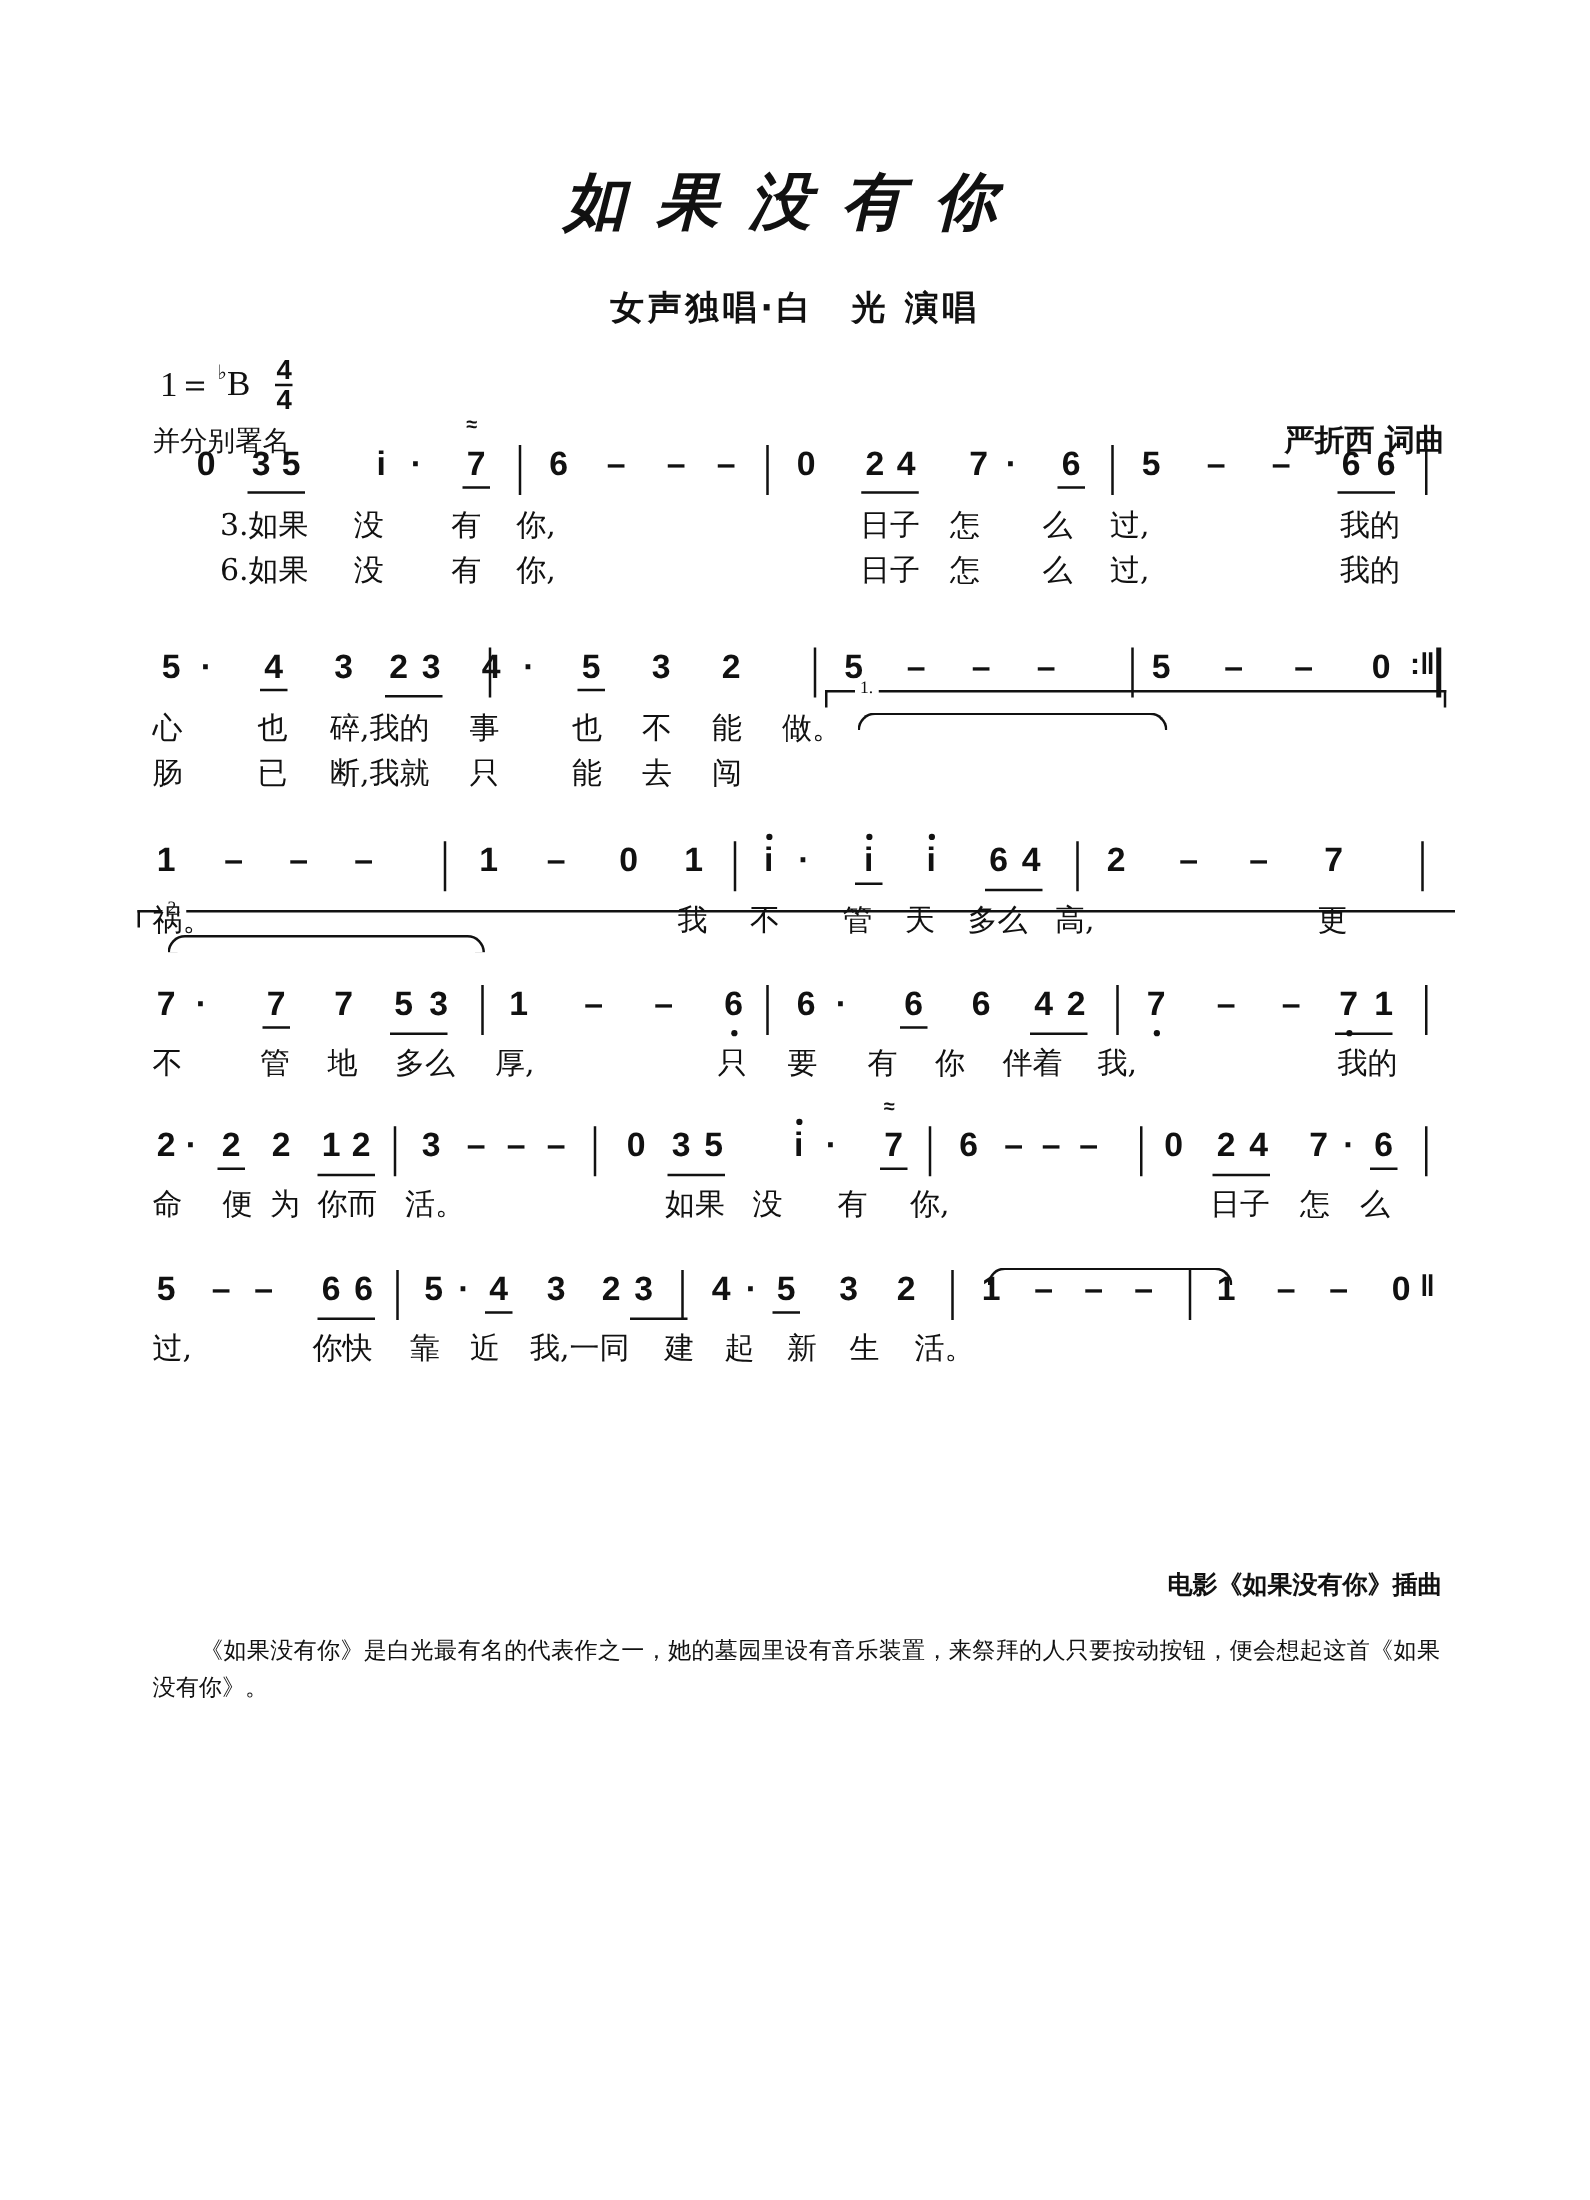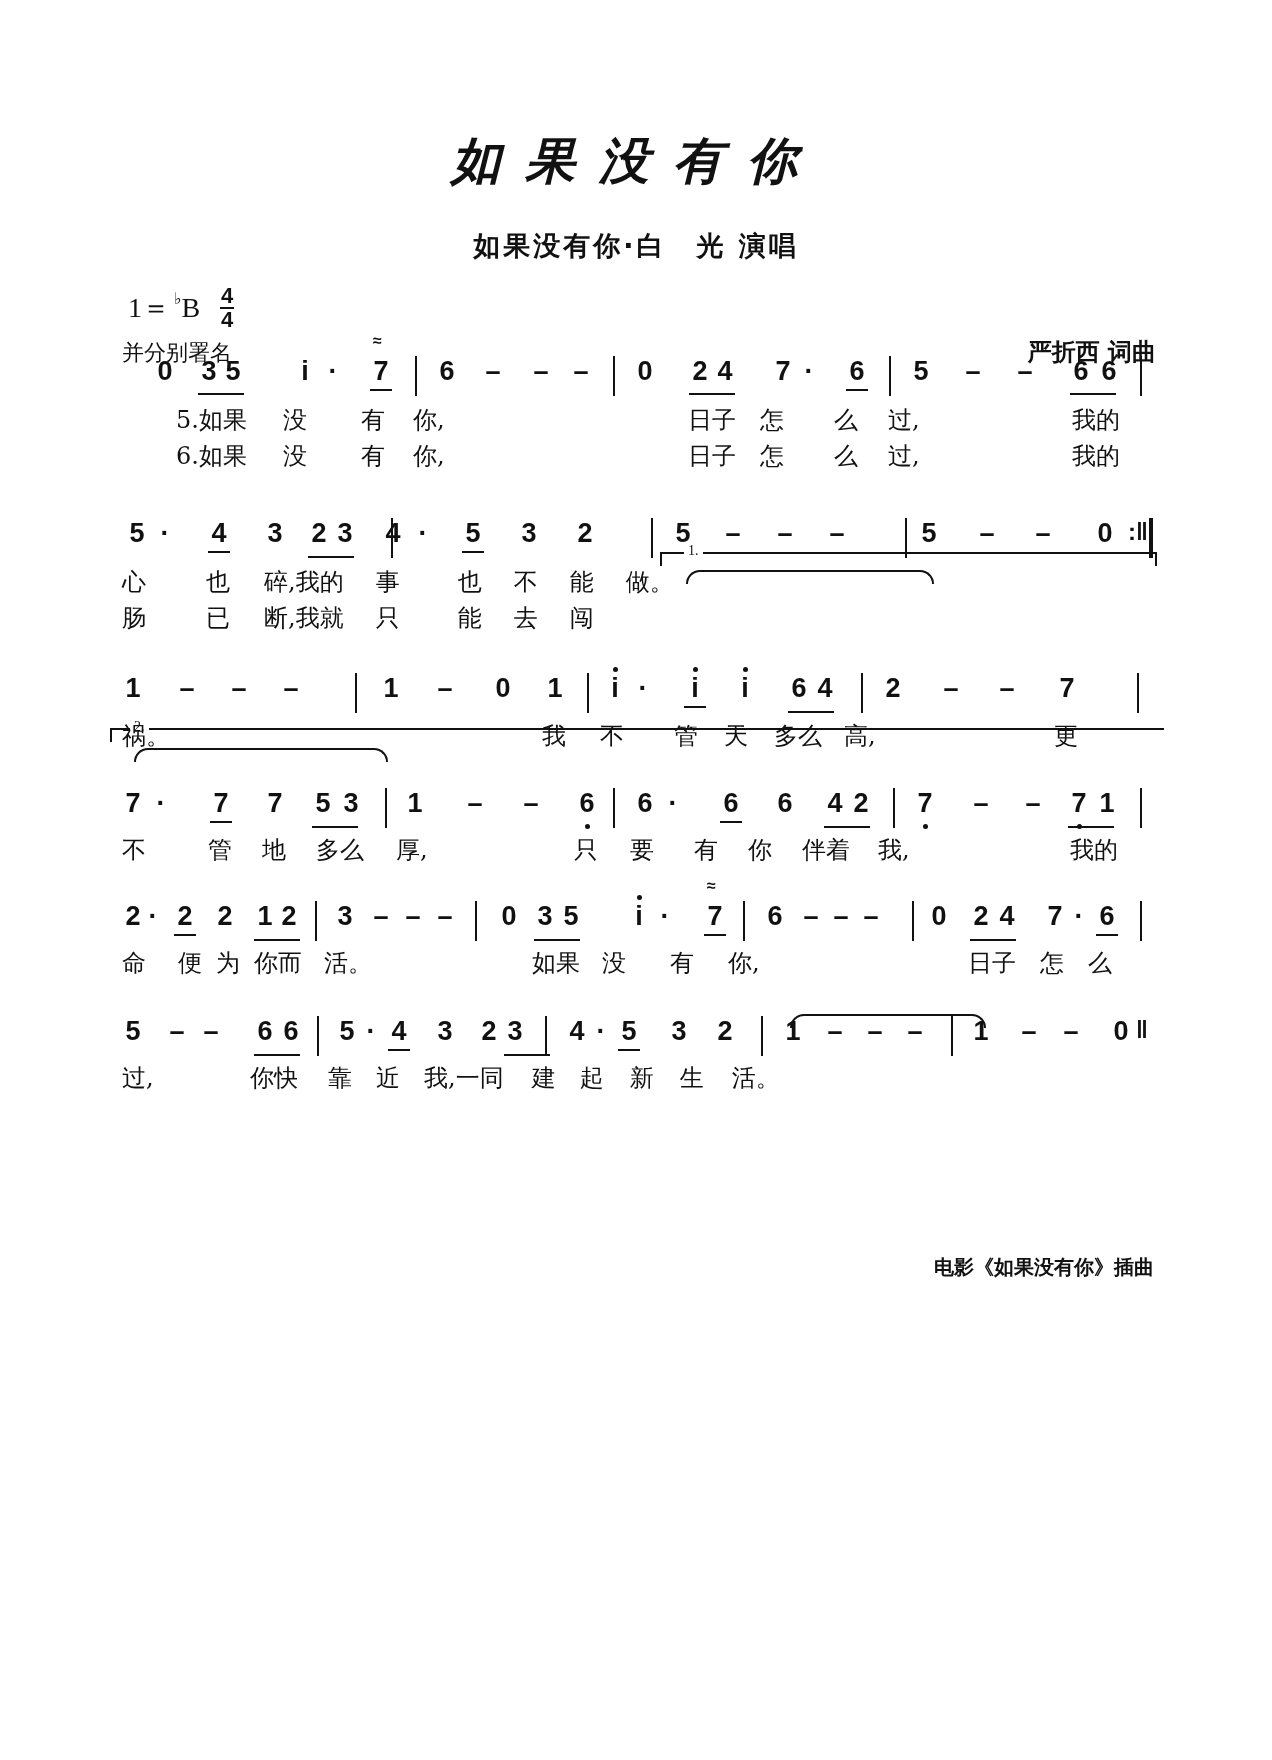--- a/index.html
+++ b/index.html
@@ -28,21 +28,21 @@
   .volta { position:absolute; border-top:2px solid #111; height:12px; }
   .vlabel { position:absolute; font-family:"Liberation Serif", serif; font-size:14px; background:#fff; padding:0 4px; }
   .source { right:118px; top:1254px; font-size:20px; font-weight:bold; }
   .para { left:122px; width:1030px; font-family:"DejaVu Serif", serif; font-size:18.5px; line-height:29.5px; text-align:justify; }
   .para p { margin:0; text-indent:38px; }
 </style>
 </head>
 <body>
 
 <div class="abs title">如果没有你</div>
-<div class="abs subtitle">如果没有你·白　光 演唱</div>
+<div class="abs subtitle">女声独唱·白　光 演唱</div>
 
 <div class="abs key">
   <span>1＝</span>
   <span class="flat">♭</span>
   <span>B</span>
   <span class="frac">
     <span>4</span>
     <span class="bar"></span>
     <span>4</span>
   </span>
@@ -75,21 +75,21 @@
     <span class="n" style="left:1094px">6</span>
   </div>
   <div class="ul2" style="left:198px;top:393px;width:46px"></div>
   <div class="ul2" style="left:689px;top:393px;width:46px"></div>
   <div class="ul2" style="left:1070px;top:393px;width:46px"></div>
   <div class="bl" style="left:415px;top:356px;height:40px"></div>
   <div class="bl" style="left:613px;top:356px;height:40px"></div>
   <div class="bl" style="left:889px;top:356px;height:40px"></div>
   <div class="bl" style="left:1140px;top:356px;height:40px"></div>
   <div class="lyr" style="top:404px;left:176px">
-    <span>5.如果</span><span style="display:inline-block;width:36px"></span><span>没</span><span style="display:inline-block;width:54px"></span><span>有</span><span style="display:inline-block;width:28px"></span><span>你,</span>
+    <span>3.如果</span><span style="display:inline-block;width:36px"></span><span>没</span><span style="display:inline-block;width:54px"></span><span>有</span><span style="display:inline-block;width:28px"></span><span>你,</span>
   </div>
   <div class="lyr" style="top:404px;left:688px">
     <span>日子</span><span style="display:inline-block;width:24px"></span><span>怎</span><span style="display:inline-block;width:50px"></span><span>么</span><span style="display:inline-block;width:30px"></span><span>过,</span>
   </div>
   <div class="lyr" style="top:404px;left:1072px">我的</div>
   <div class="lyr" style="top:440px;left:176px">
     <span>6.如果</span><span style="display:inline-block;width:36px"></span><span>没</span><span style="display:inline-block;width:54px"></span><span>有</span><span style="display:inline-block;width:28px"></span><span>你,</span>
   </div>
   <div class="lyr" style="top:440px;left:688px">
     <span>日子</span><span style="display:inline-block;width:24px"></span><span>怎</span><span style="display:inline-block;width:50px"></span><span>么</span><span style="display:inline-block;width:30px"></span><span>过,</span>
@@ -297,13 +297,14 @@
   <div class="bl" style="left:951px;top:1016px;height:40px"></div>
   <div class="lyr" style="top:1062px;left:122px">过,</div>
   <div class="lyr" style="top:1062px;left:250px">
     <span>你快</span><span style="display:inline-block;width:30px"></span><span>靠</span><span style="display:inline-block;width:24px"></span><span>近</span><span style="display:inline-block;width:24px"></span><span>我,一同</span><span style="display:inline-block;width:28px"></span><span>建</span><span style="display:inline-block;width:24px"></span><span>起</span><span style="display:inline-block;width:26px"></span><span>新</span><span style="display:inline-block;width:26px"></span><span>生</span><span style="display:inline-block;width:28px"></span><span>活。</span>
   </div>
 </div>
 
 <div class="abs source">电影《如果没有你》插曲</div>
 
 <div class="abs para" style="top:1306px">
+  <p>《如果没有你》是白光最有名的代表作之一，她的墓园里设有音乐装置，来祭拜的人只要按动按钮，便会想起这首《如果没有你》。</p>
 </div>
 
 </body></html>

